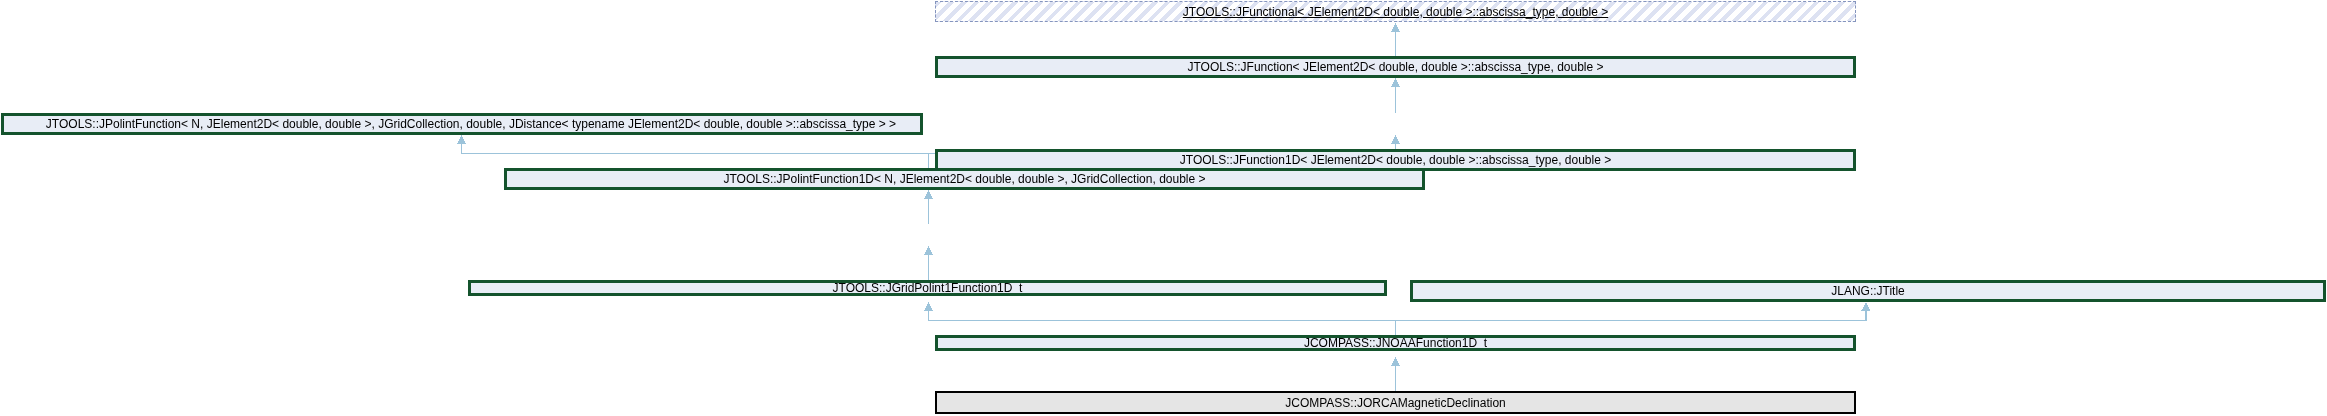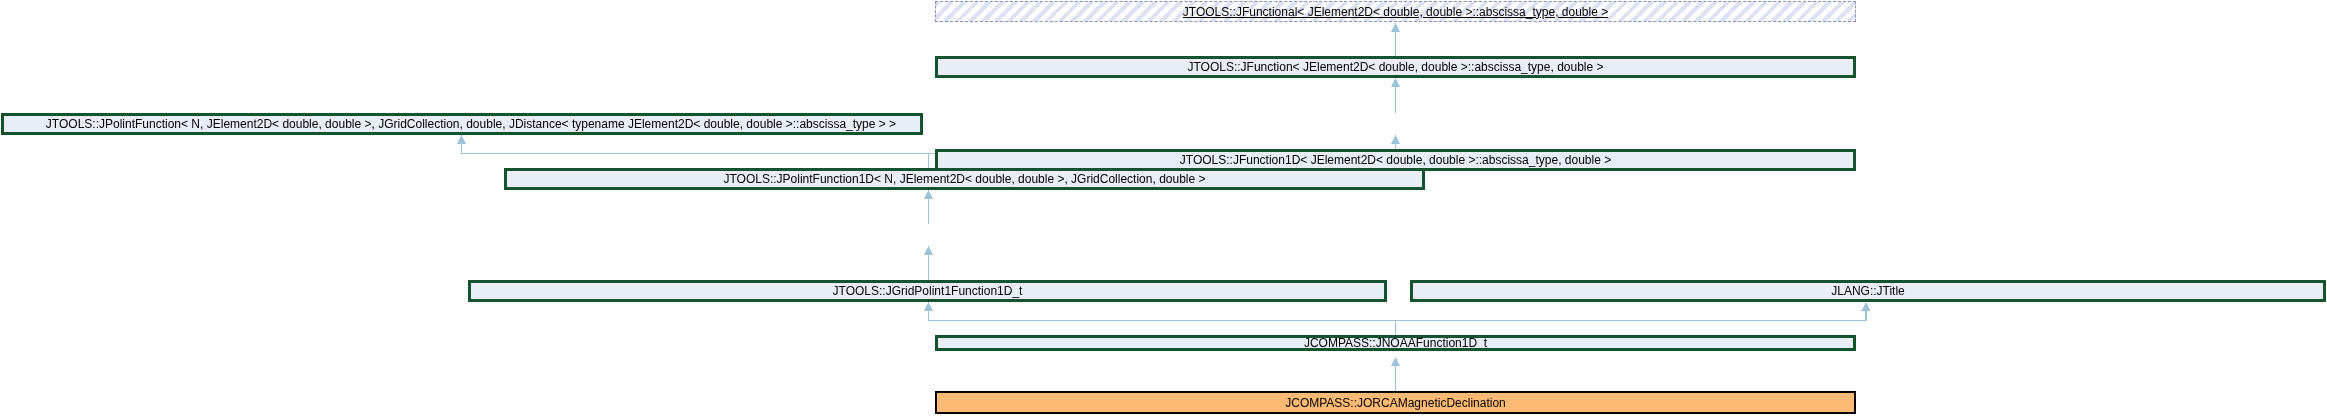--- a/index.html
+++ b/index.html
@@ -41,32 +41,32 @@
     background: repeating-linear-gradient(
       135deg,
       #dde2f2 0px, #dde2f2 4px,
       #ffffff 4px, #ffffff 9px
     );
     border: 1px dashed #8595be;
     cursor: default;
     text-decoration: underline;
   }
   .node.current {
-    background: #fdba74;
+    background: #e5e5e5;
     border: 2px solid #000000;
     cursor: default;
   }
   
   #n-jfunctional              { left: 935px;  top: 1px;   width: 921px; height: 21px; }
   #n-jfunction                { left: 935px;  top: 56px;  width: 921px; height: 22px; }
   #n-jpolintfunction          { left: 1px;    top: 113px; width: 922px; height: 22px; padding-left: 18px; }
   #n-jfunction1d              { left: 935px;  top: 113px; width: 921px; height: 22px; margin-top: 36px; }
   #n-jpolintfunction1d        { left: 468px;  top: 168px; width: 921px; height: 22px; margin-left: 36px; }
   #n-jgridpolintfunction1d-t  { left: 468px;  top: 224px; width: 921px; height: 22px; }
-  #n-jgridpolint1function1d-t { left: 468px;  top: 280px; width: 919px; height: 22px; }
+  #n-jgridpolint1function1d-t { left: 468px;  top: 280px; width: 919px; height: 16px; }
   #n-jtitle                   { left: 1410px; top: 280px; width: 916px; height: 22px; }
   #n-jnoaafunction1d-t        { left: 935px;  top: 335px; width: 921px; height: 16px; }
   #n-jorcamagneticdeclination { left: 935px;  top: 391px; width: 921px; height: 23px; }
 </style>
 </head>
 <body>
 
 <div class="canvas">
 
   <svg class="edges-layer" width="2327" height="416" viewBox="0 0 2327 416" fill="none" stroke="#9cc3da" stroke-width="1.6" shape-rendering="crispEdges">

